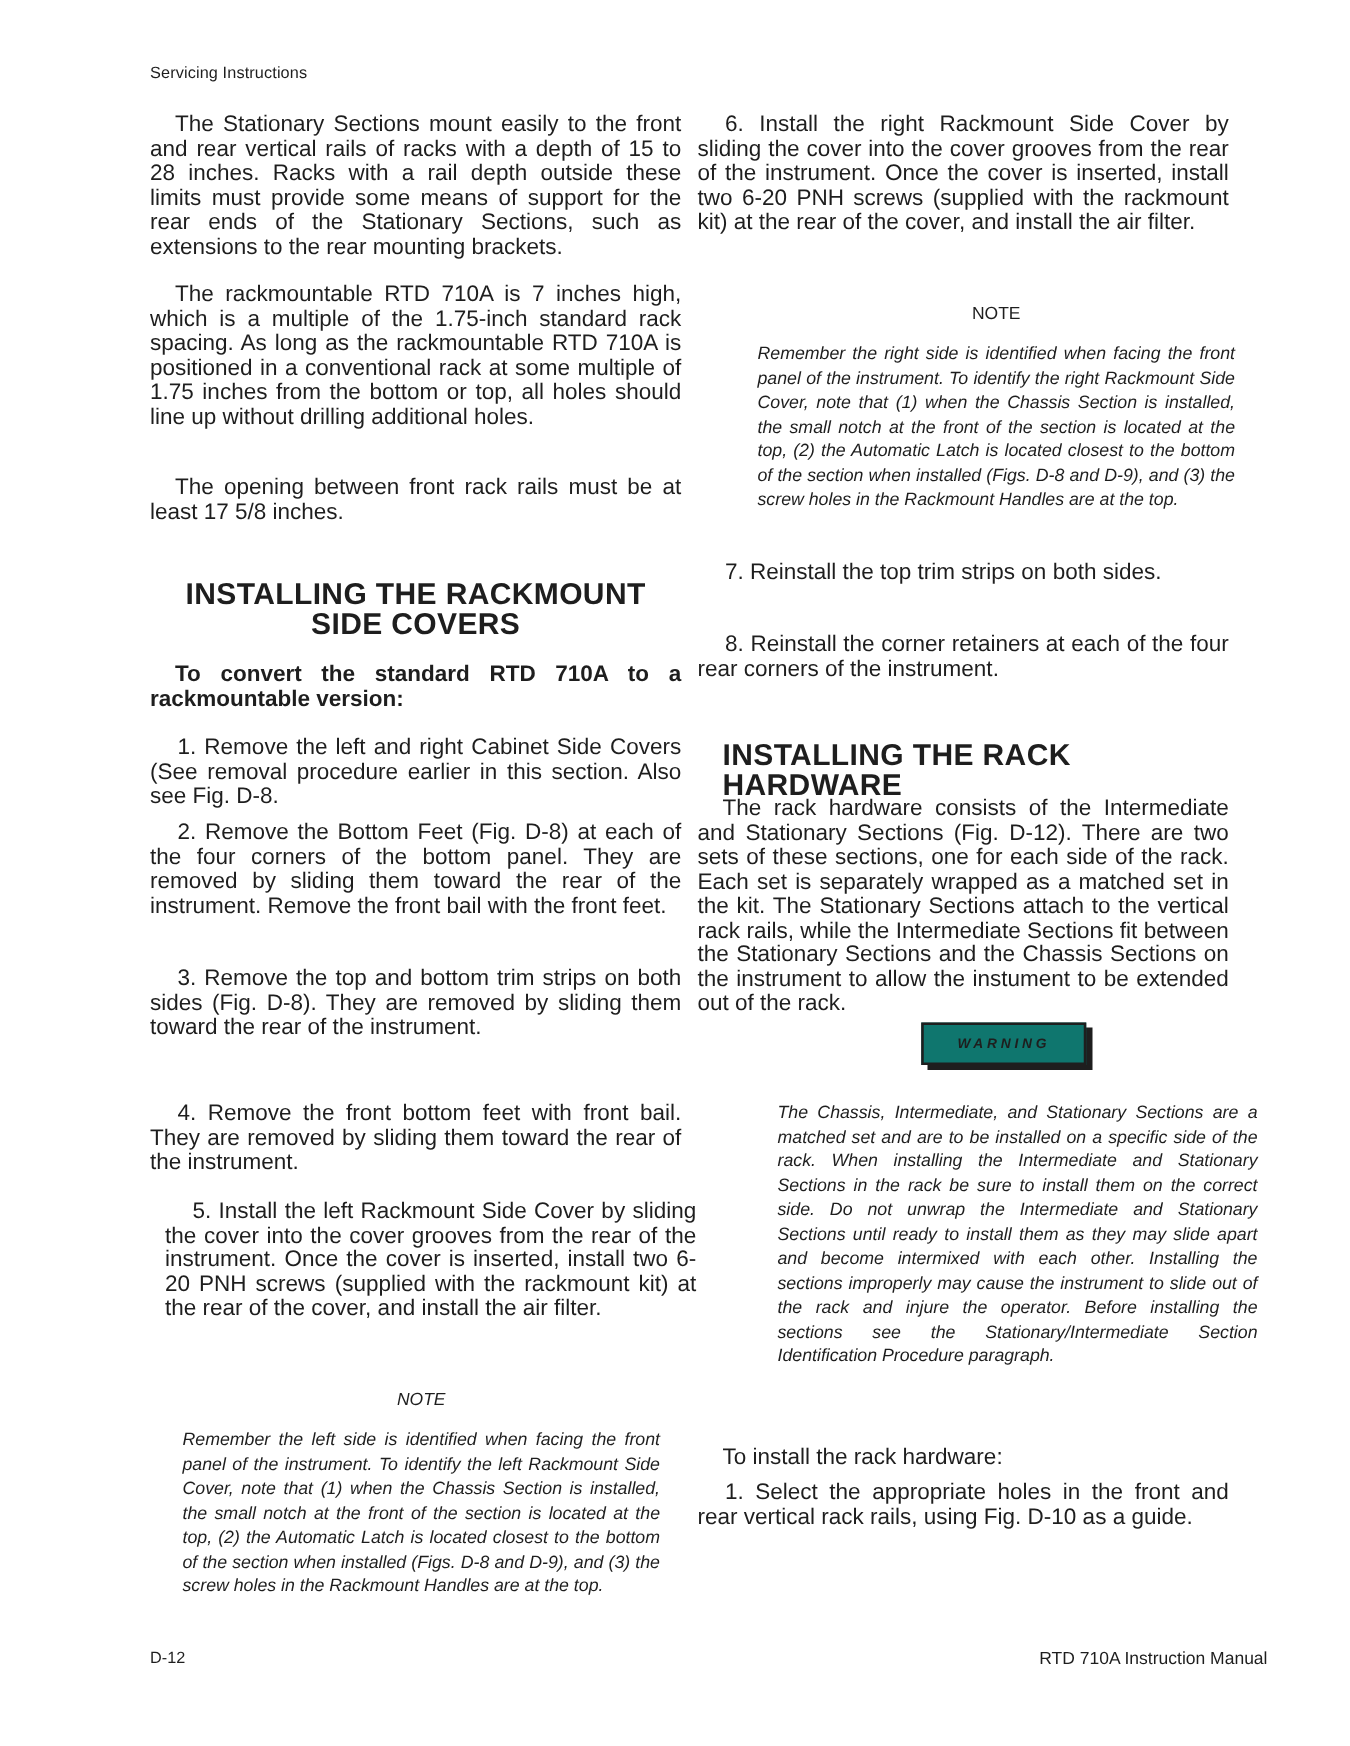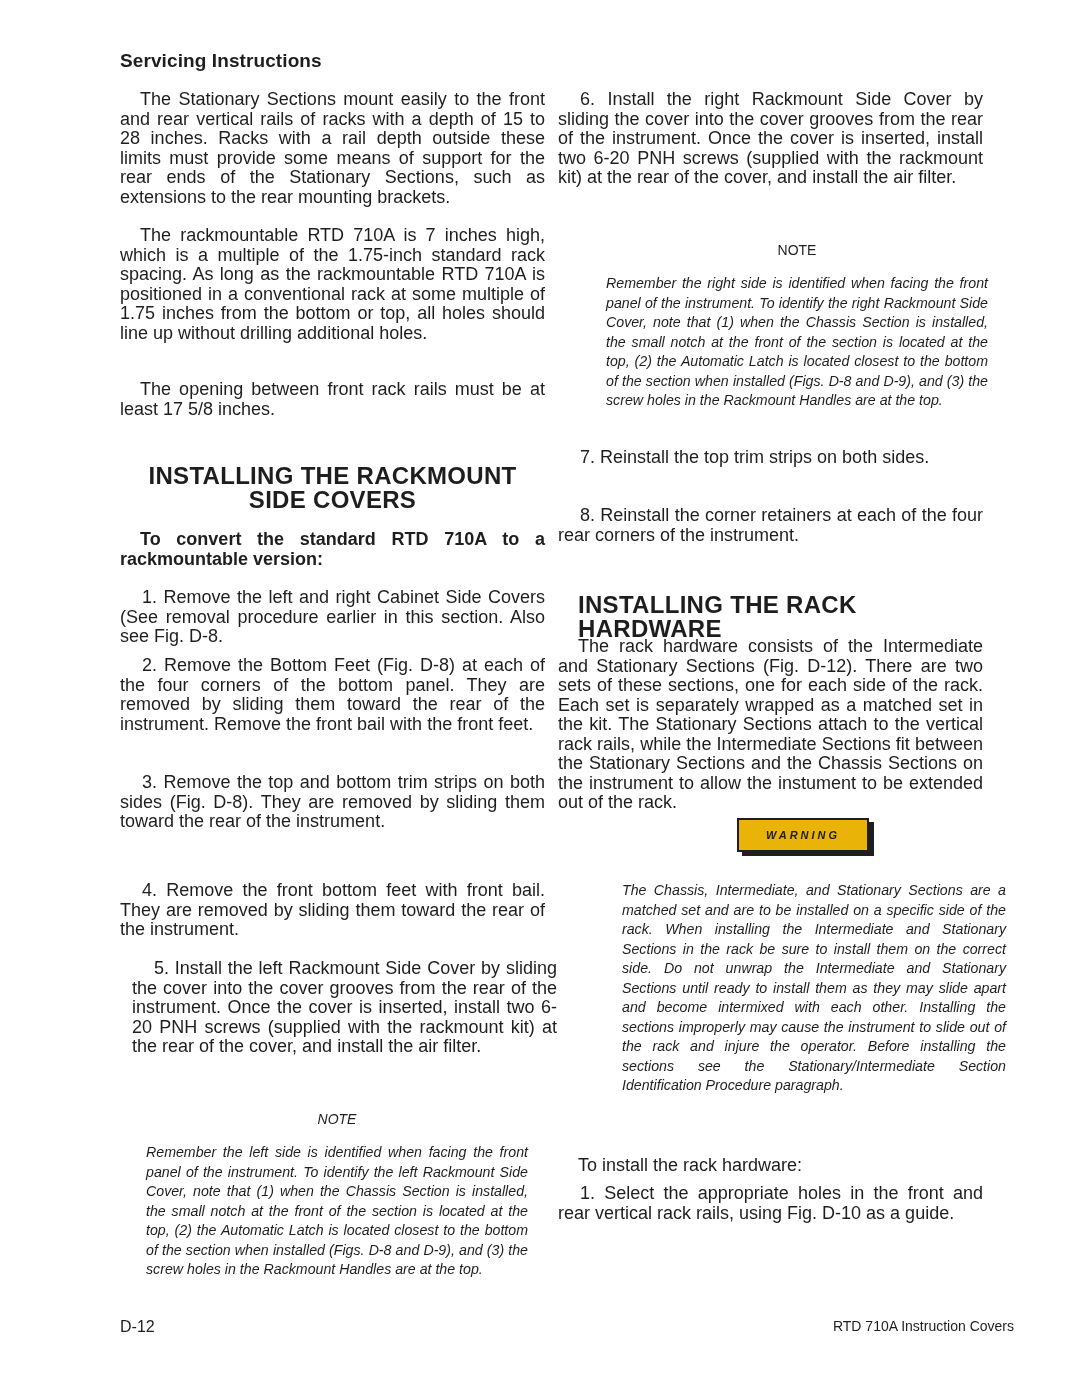--- a/index.html
+++ b/index.html
@@ -2,21 +2,21 @@
 <html><head>
 <meta charset="utf-8">
 <style>
   html, body { margin: 0; padding: 0; background: #ffffff; }
   body {
     width: 1080px; height: 1397px; position: relative; overflow: hidden;
     font-family: "Liberation Sans", sans-serif; color: #1e1e1e;
   }
   .running-head {
     position: absolute; left: 120px; top: 50px;
-    font-weight: bold; font-size: 19px; letter-spacing: 0.1px;
+    font-weight: normal; font-size: 13px; letter-spacing: 0.1px;
   }
   .col { position: absolute; width: 425px; }
   .col-left { left: 120px; }
   .col-right { left: 558px; }
   p.body {
     margin: 0; font-size: 18px; line-height: 19.5px; text-align: justify;
     text-indent: 20px; text-align-last: left;
   }
   p.body.step { text-indent: 22px; }
   .note-head {
@@ -30,26 +30,26 @@
   h2.section-title {
     margin: 0; font-weight: bold; font-size: 24px; line-height: 24px;
     letter-spacing: 0.3px; text-align: center;
   }
   h2.section-title.left { text-align: left; padding-left: 20px; }
   .warning-box {
     position: absolute; left: 737px; top: 818px;
     width: 128px; height: 30px;
     border: 2px solid #1e1e1e; box-shadow: 5px 4px 0 #1e1e1e;
     display: flex; align-items: center; justify-content: center;
-    background: #eab308;
+    background: #0f766e;
   }
   .warning-box span {
     font-weight: bold; font-style: italic; font-size: 11px; letter-spacing: 3px;
   }
-  .footer-left { position: absolute; left: 120px; top: 1318px; font-size: 16px; }
+  .footer-left { position: absolute; left: 120px; top: 1318px; font-size: 13px; }
   .footer-right { position: absolute; right: 66px; top: 1318px; font-size: 14px; }
   .abs { position: absolute; }
 </style>
 </head>
 <body>
 
 <div class="running-head">Servicing Instructions</div>
 
 <div class="col col-left abs" style="top:90px;">
   <p class="body">The Stationary Sections mount easily to the front and rear vertical rails of racks with a depth of 15 to 28 inches. Racks with a rail depth outside these limits must provide some means of support for the rear ends of the Stationary Sections, such as extensions to the rear mounting brackets.</p>
@@ -121,13 +121,13 @@
 </div>
 
 <div class="col col-right abs" style="top:1156px;">
   <p class="body">To install the rack hardware:</p>
 </div>
 <div class="col col-right abs" style="top:1184px;">
   <p class="body step">1. Select the appropriate holes in the front and rear vertical rack rails, using Fig. D-10 as a guide.</p>
 </div>
 
 <div class="footer-left">D-12</div>
-<div class="footer-right">RTD 710A Instruction Covers</div>
+<div class="footer-right">RTD 710A Instruction Manual</div>
 
 </body></html>

